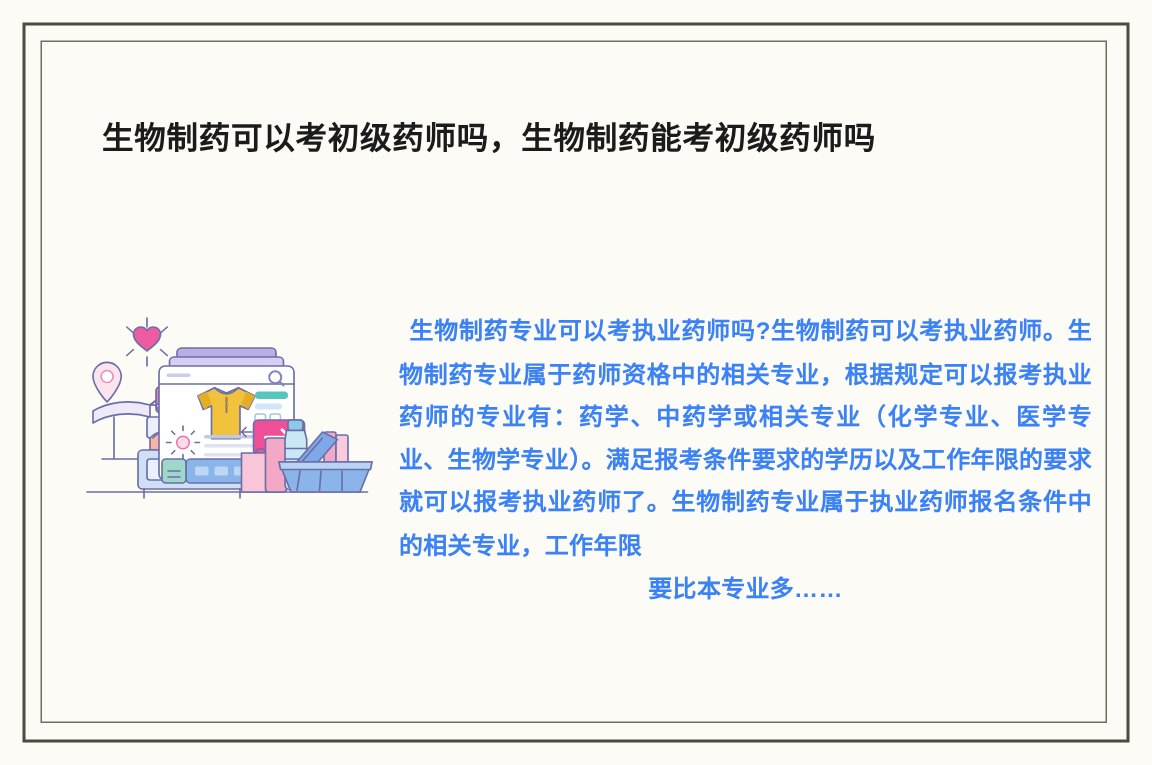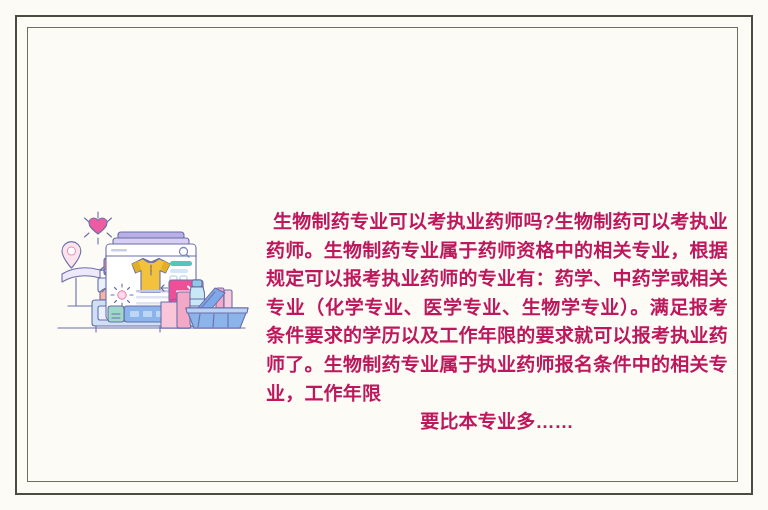--- a/index.html
+++ b/index.html
@@ -71,24 +71,24 @@
     width: 222px;
     height: 170px;
   }
 
   
   .article {
     position: absolute;
     left: 266px;
     top: 208px;
     width: 462px;
-    font-size: 19px;
+    font-size: 16px;
     line-height: 28.6px;
     font-weight: bold;
-    color: #be185d;
+    color: #3b82f6;
     text-align: justify;
     text-justify: inter-character;
     text-indent: 7px;
     letter-spacing: 0.2px;
   }
   .article::after {
     content: "";
     display: inline-block;
     width: 100%;
   }
@@ -99,20 +99,21 @@
   }
 </style>
 </head>
 <body>
 
 <div id="page">
 
   <div class="frame-outer"></div>
   <div class="frame-inner"></div>
 
+  <div class="title">生物制药可以考初级药师吗，生物制药能考初级药师吗</div>
 
   <div class="illustration">
     <svg viewBox="0 0 222 170" xmlns="http://www.w3.org/2000/svg">
       <defs>
         <style>
           .ol { fill:none; stroke:#6b6fa8; stroke-width:1.1; stroke-linecap:round; stroke-linejoin:round; }
           .olf { stroke:#6b6fa8; stroke-width:1.1; stroke-linejoin:round; stroke-linecap:round; }
         </style>
       </defs>
 

